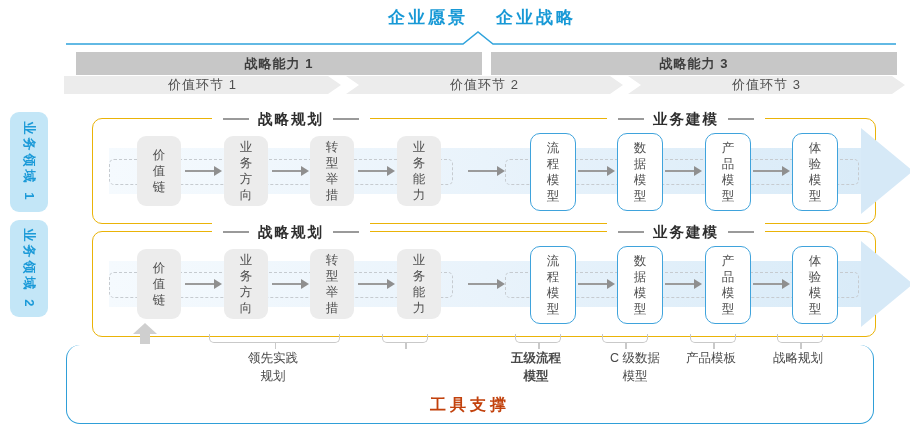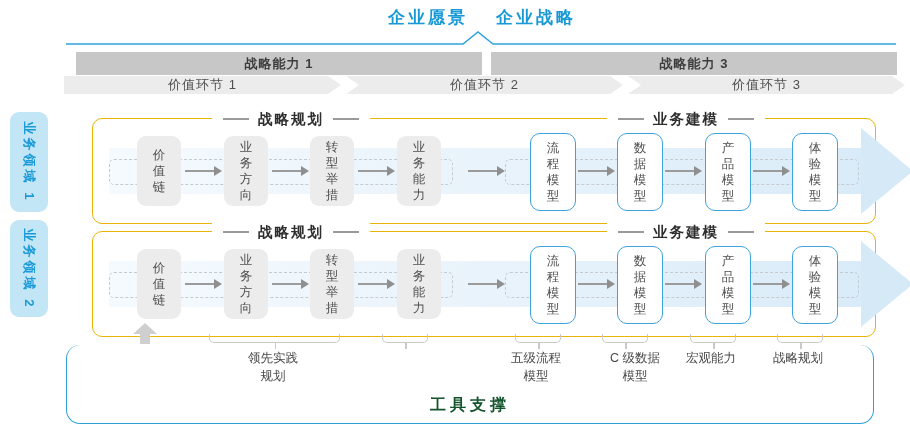--- a/index.html
+++ b/index.html
@@ -49,21 +49,21 @@
   .gbox span,.bbox span{display:block;width:14px;font-size:12.5px;line-height:16px;color:#4F4F4F;
                         text-align:center;word-break:break-all;}
   .farrow{position:absolute;top:51px;width:35px;height:2px;background:#9B9B9B;}
   .farrow::after{content:"";position:absolute;right:-2px;top:-4px;width:0;height:0;
                  border-left:8px solid #8F8F8F;border-top:5px solid transparent;border-bottom:5px solid transparent;}
 
   
   .tool-container{position:absolute;left:66px;top:345px;width:806px;height:78px;
                   border:1.5px solid #2F9FD8;border-top:none;border-radius:14px;}
   .tool-label{position:absolute;left:0;right:0;bottom:7px;text-align:center;
-              font-size:16px;font-weight:bold;color:#14532d;letter-spacing:4px;}
+              font-size:16px;font-weight:bold;color:#c2410c;letter-spacing:4px;}
   .practice-box{position:absolute;left:88px;top:344px;width:104px;height:62px;background:#fff;
                 border:1px solid #9ED3ED;border-radius:9px;display:flex;flex-direction:column;
                 align-items:center;justify-content:center;font-size:12.5px;color:#4A4A4A;line-height:1.42;}
   .up-arrow{position:absolute;left:133px;top:323px;width:24px;height:21px;}
   .up-arrow::before{content:"";position:absolute;left:0;top:0;width:0;height:0;
                     border-bottom:11px solid #CFCFCF;border-left:12px solid transparent;border-right:12px solid transparent;}
   .up-arrow::after{content:"";position:absolute;left:7px;top:10px;width:10px;height:11px;background:#CFCFCF;}
   .bracket{position:absolute;top:334px;height:8px;border:1.5px solid #C9C9C9;border-top:none;
            border-radius:0 0 5px 5px;}
   .bracket::after{content:"";position:absolute;left:50%;top:8px;width:1.5px;height:7px;background:#C9C9C9;}
@@ -199,28 +199,28 @@
   <div class="bracket" style="left:382px;width:44px;"></div>
   <div class="bracket" style="left:515px;width:44px;"></div>
   <div class="bracket" style="left:602px;width:44px;"></div>
   <div class="bracket" style="left:690px;width:44px;"></div>
   <div class="bracket" style="left:777px;width:44px;"></div>
 
   <div class="ann" style="left:273px;">
     <span>领先实践</span><br>
     <span>规划</span>
   </div>
-  <div class="ann" style="left:536px;">
+  <div class="ann" style="left:536px;font-weight:bold;">
     <span>五级流程</span><br>
     <span>模型</span>
   </div>
   <div class="ann" style="left:635px;">
     <span>C 级数据</span><br>
     <span>模型</span>
   </div>
   <div class="ann" style="left:711px;">
-    <span>宏观能力</span>
+    <span>产品模板</span>
   </div>
   <div class="ann" style="left:798px;">
     <span>战略规划</span>
   </div>
 
 </div>
 
 </body></html>

